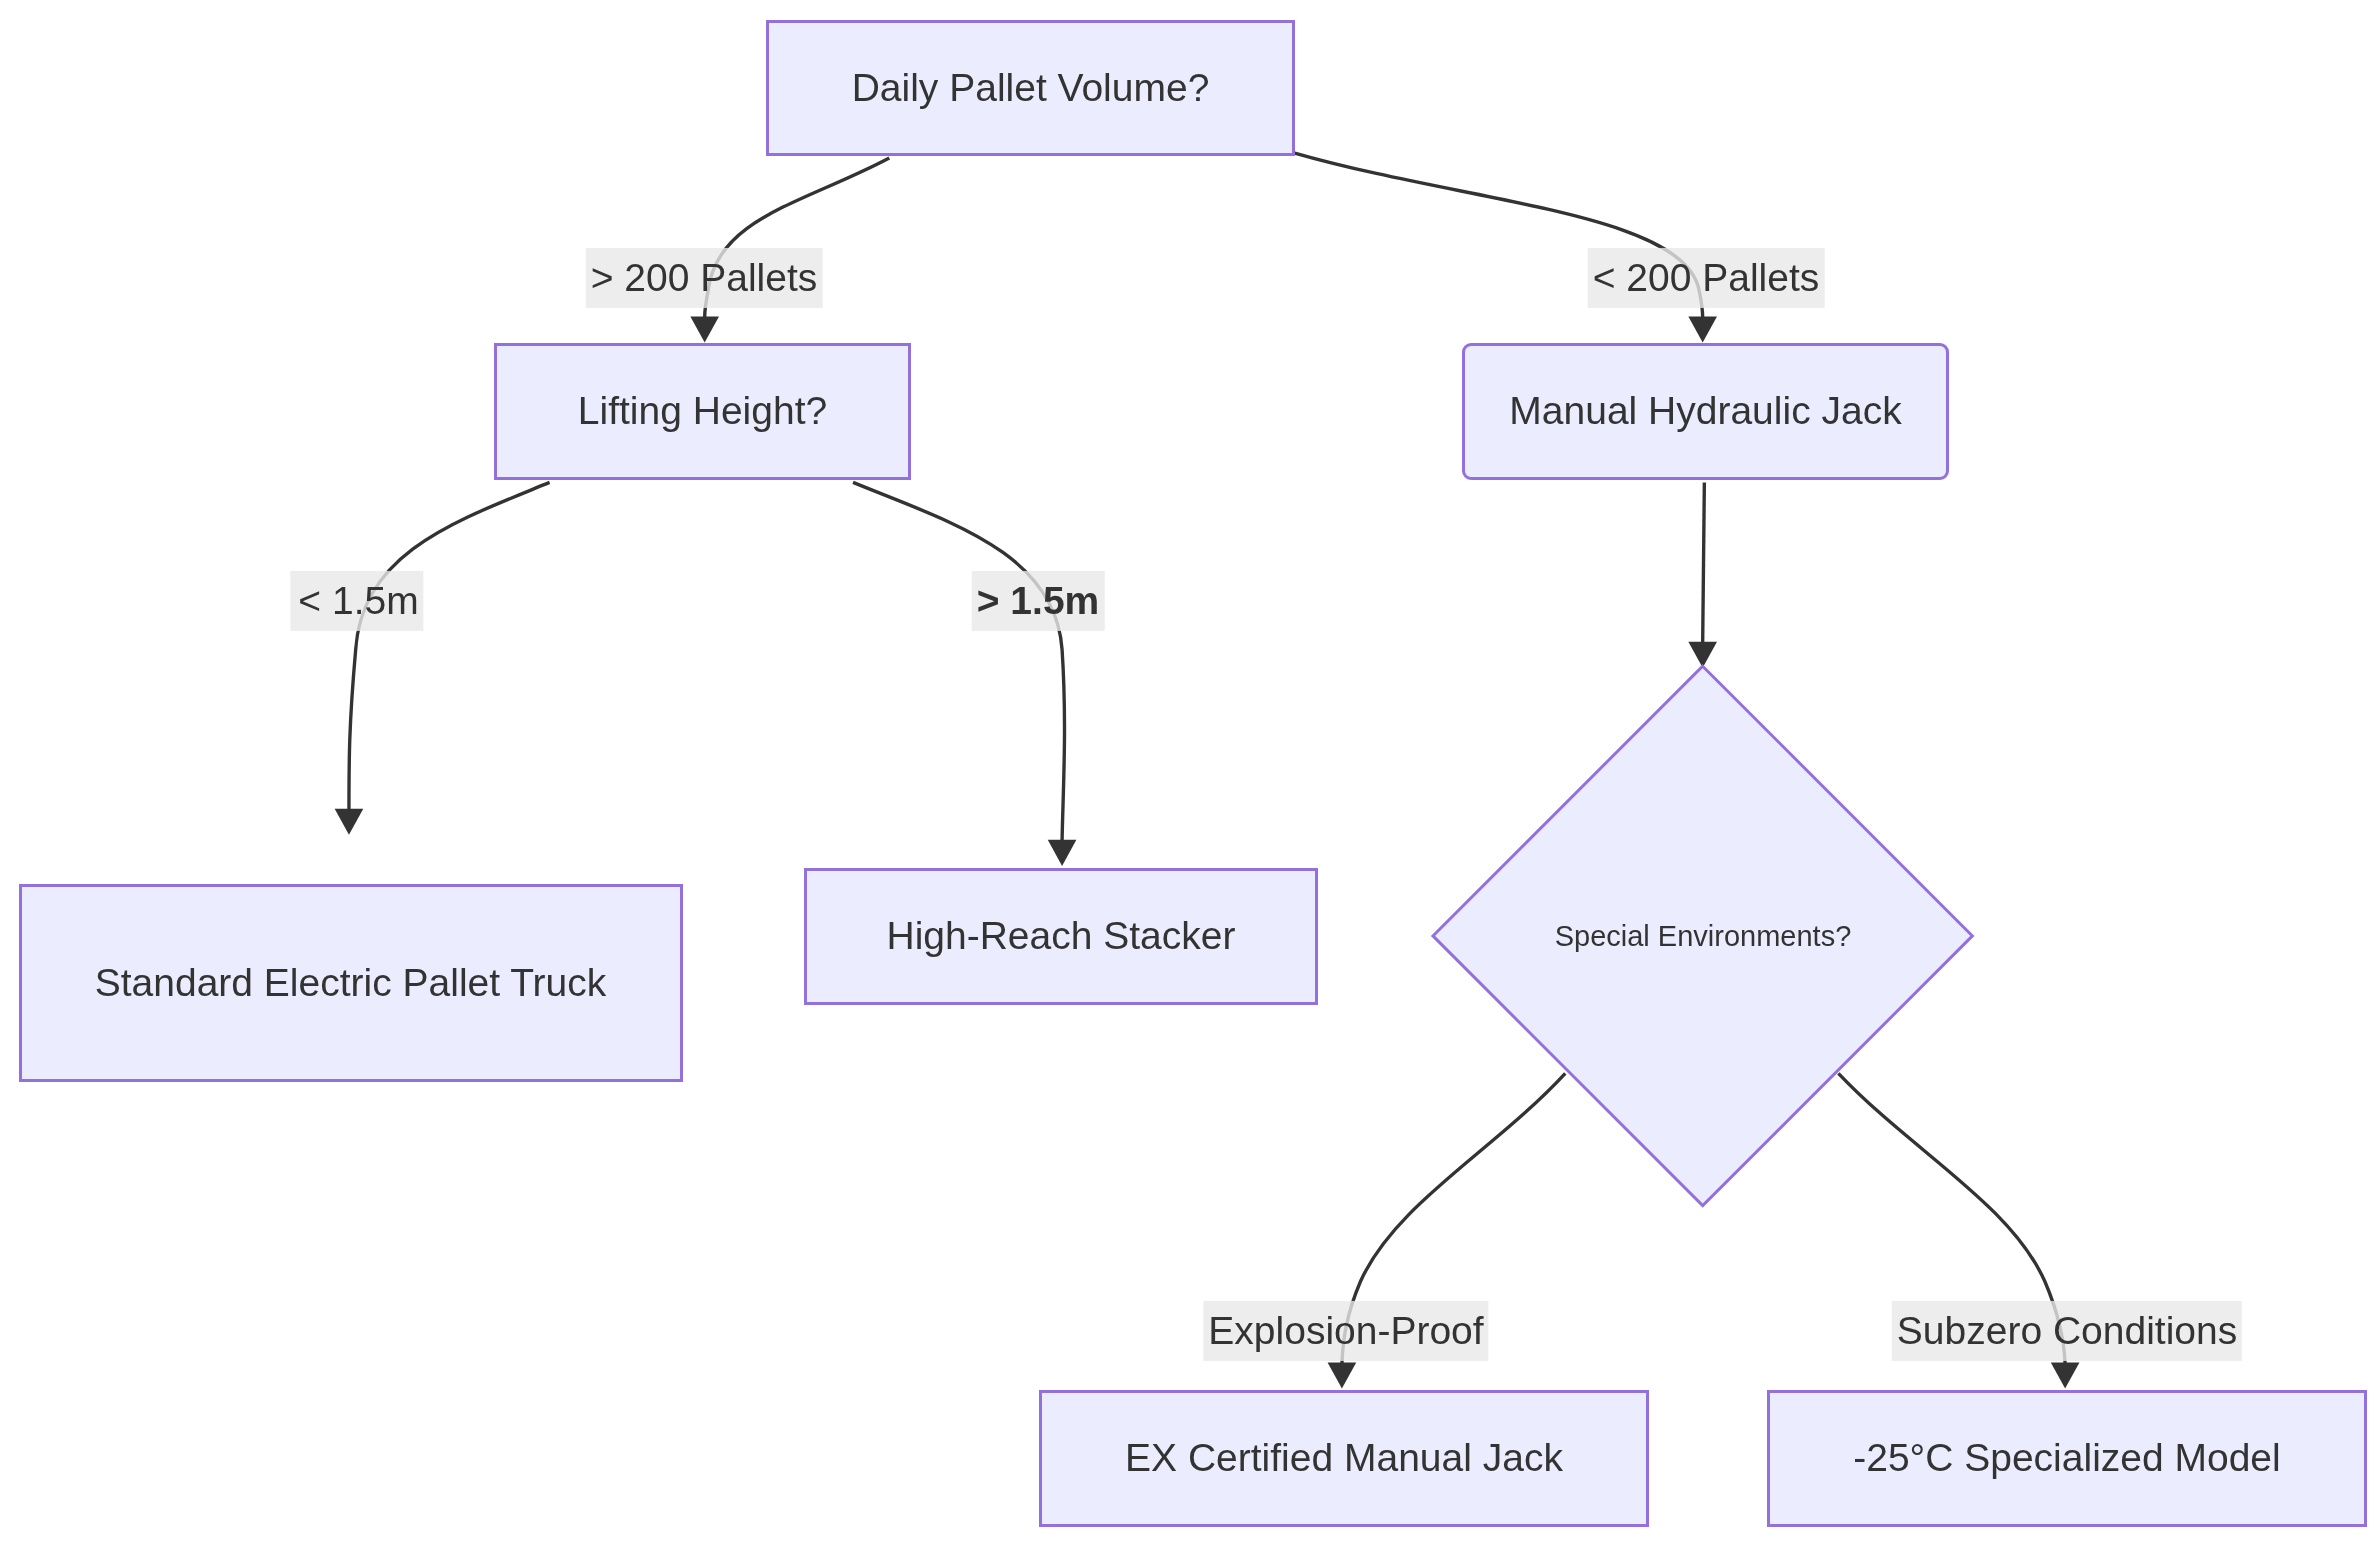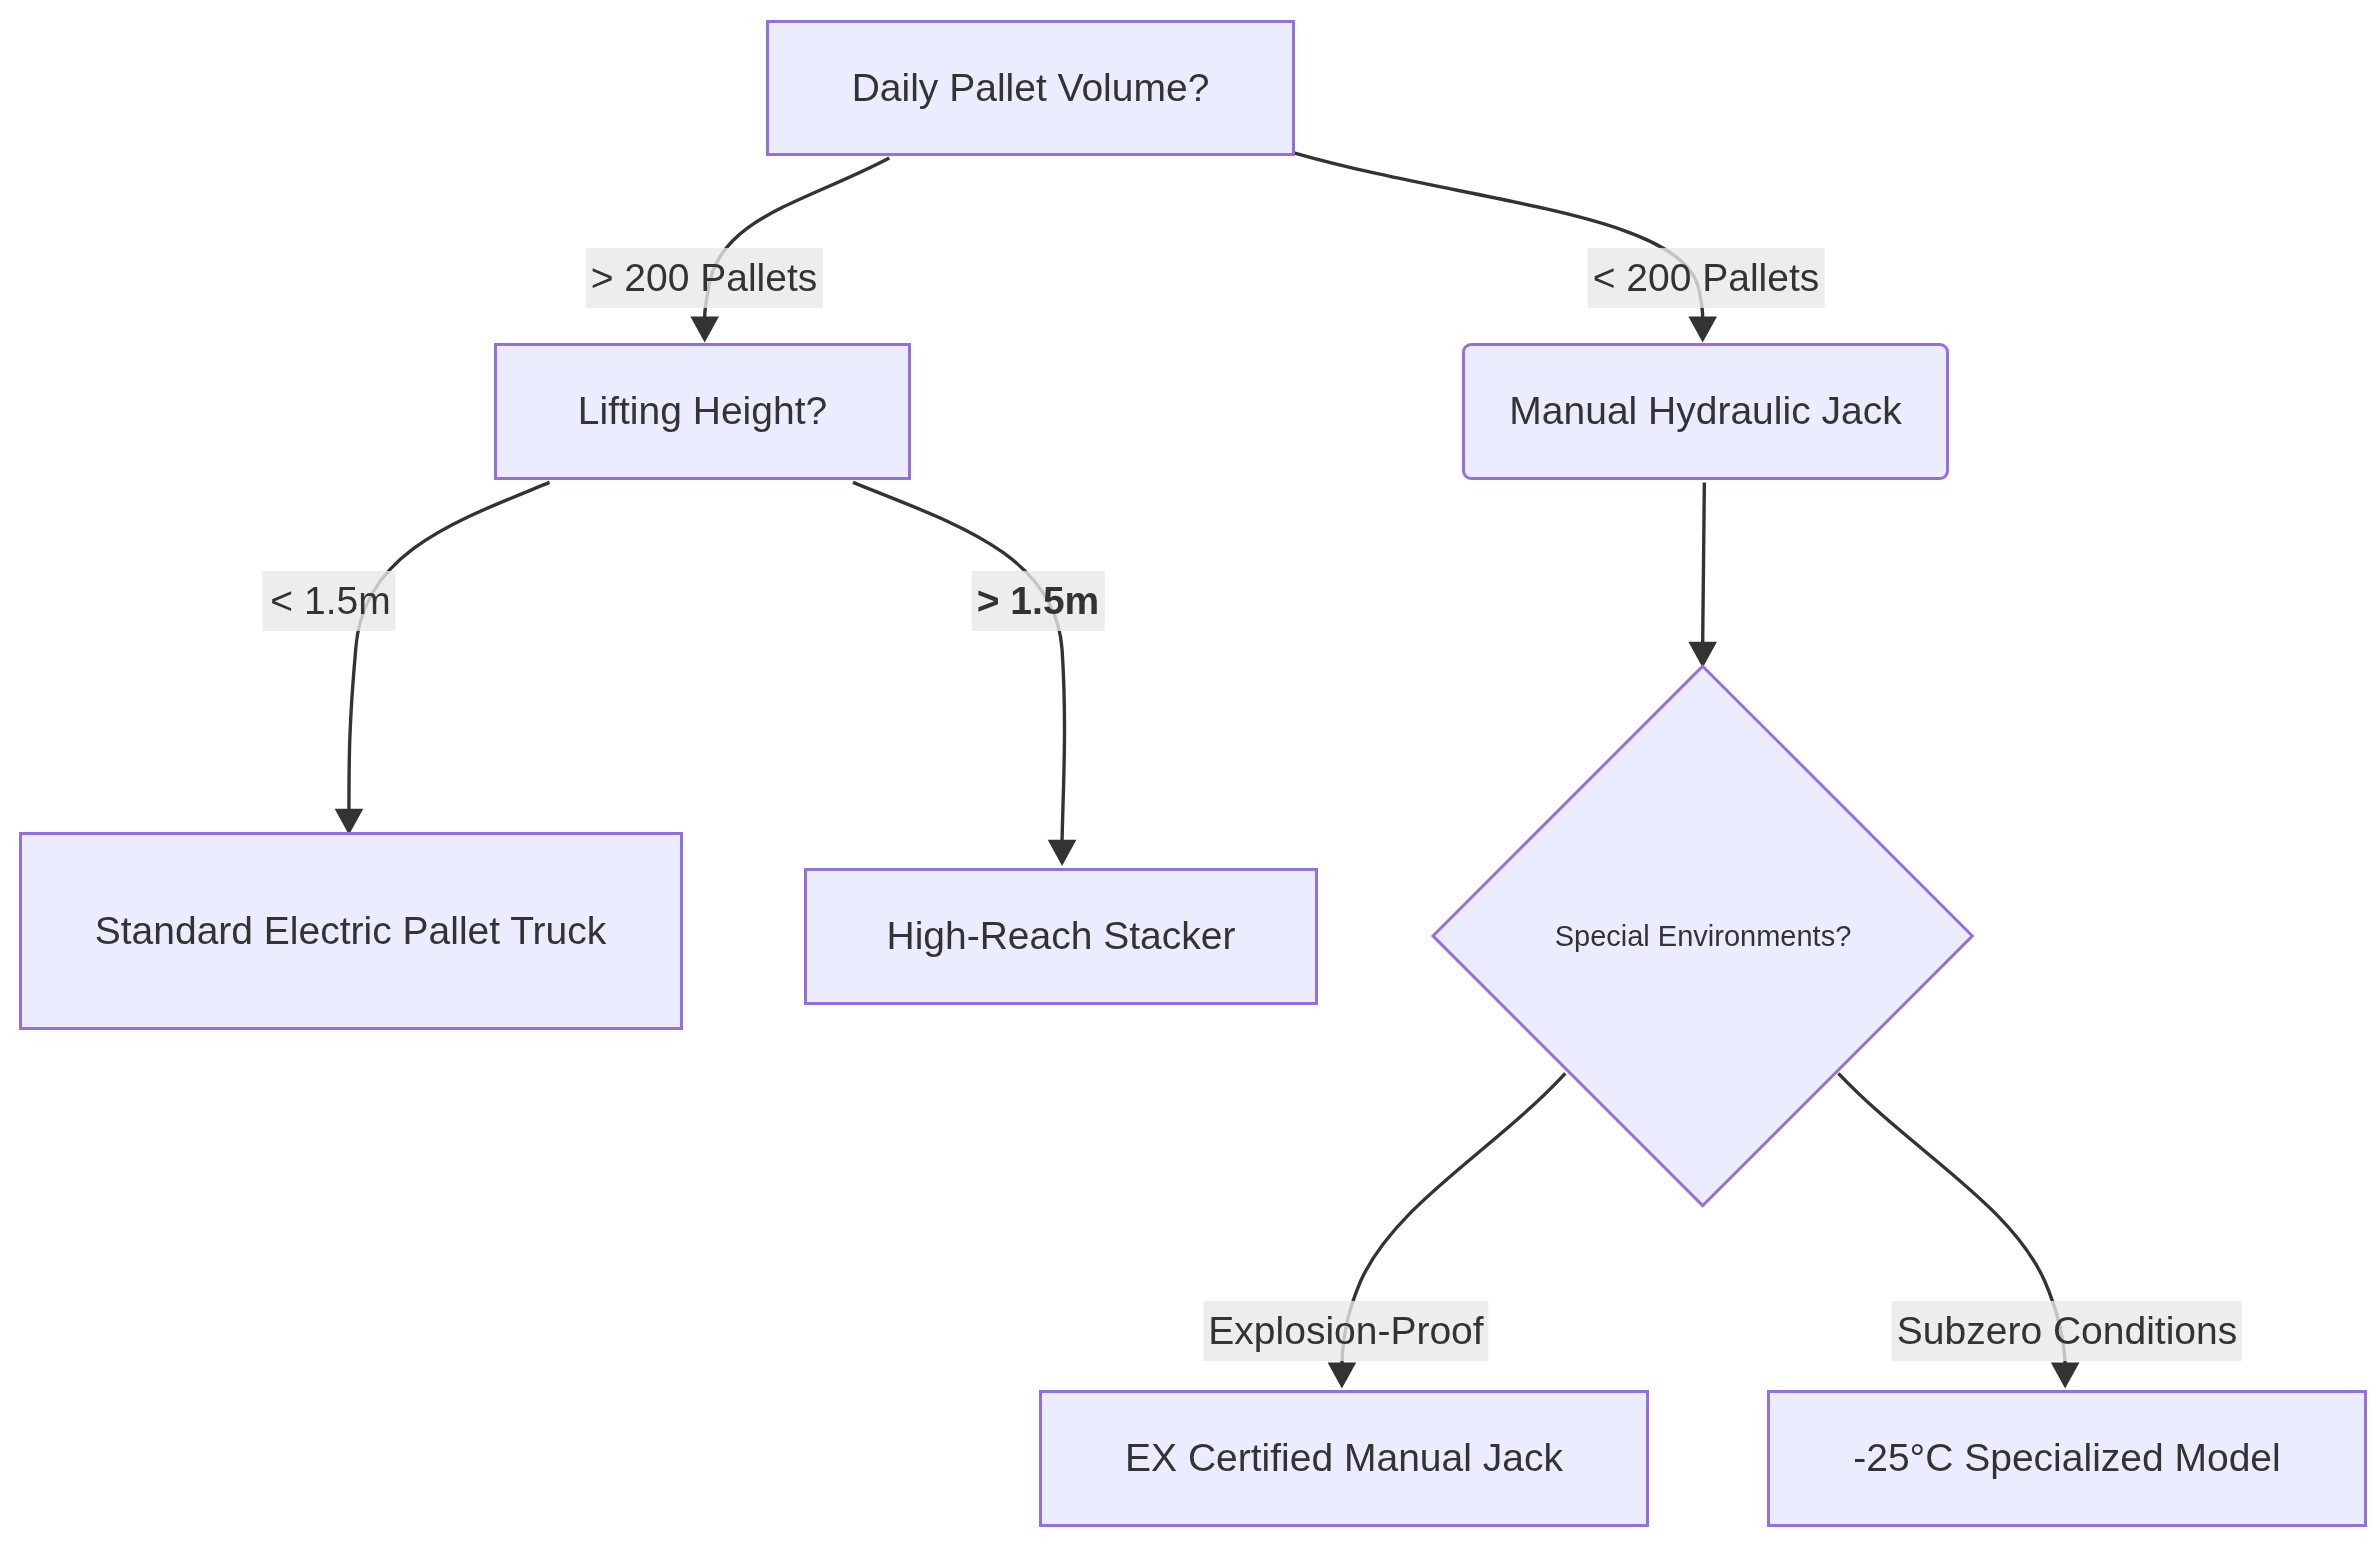--- a/index.html
+++ b/index.html
@@ -10,38 +10,38 @@
   .edges{position:absolute;left:0;top:0;width:2377px;height:1549px;}
   .node{
     position:absolute;box-sizing:border-box;background:#ECECFF;border:3px solid #9370DB;
     display:flex;align-items:center;justify-content:center;text-align:center;
     font-size:39px;line-height:1.5;color:#333333;
   }
   .node span{display:block;}
   .n-root   {left:766px;  top:20px;   width:529px; height:136px;}
   .n-lift   {left:494px;  top:343px;  width:417px; height:137px;}
   .n-manual {left:1462px; top:343px;  width:487px; height:137px;border-radius:9px;}
-  .n-std    {left:18.5px;   top:832px;  width:664px; height:198px;text-align:center;}
+  .n-std    {left:18.5px;   top:884px;  width:664px; height:198px;text-align:center;}
   .n-std span{max-width:523px;}
   .n-high   {left:804px;  top:868px; width:514px; height:137px;}
   .n-ex     {left:1039px; top:1390px; width:610px; height:137px;}
   .n-sub    {left:1767px; top:1390px; width:600px; height:137px;}
   .diamond-label{
     position:absolute;left:1433px;top:894px;width:540px;height:84px;
     display:flex;align-items:center;justify-content:center;text-align:center;
     font-size:29px;color:#333333;background:transparent;border:none;
   }
   .edge-label{
     position:absolute;transform:translate(-50%,-50%);
     background:rgba(232,232,232,0.8);color:#333333;
     font-size:39px;line-height:1.5;padding:0.8px 5px;white-space:nowrap;margin-top:28px;
   }
   .l-gt200 {left:704px;  top:250px;}
   .l-lt200 {left:1706px; top:250px;}
-  .l-lt15  {left:329px;  top:573px;padding-left:8px;}
+  .l-lt15  {left:357px;  top:573px;padding-left:8px;}
   .l-gt15  {left:1038px; top:573px;font-weight:bold;}
   .l-explo {left:1346px; top:1303px;}
   .l-subz  {left:2067px; top:1303px;}
 </style>
 </head>
 <body>
 
 <div class="canvas">
 
   <svg class="edges" viewBox="0 0 2820 1837" xmlns="http://www.w3.org/2000/svg">

